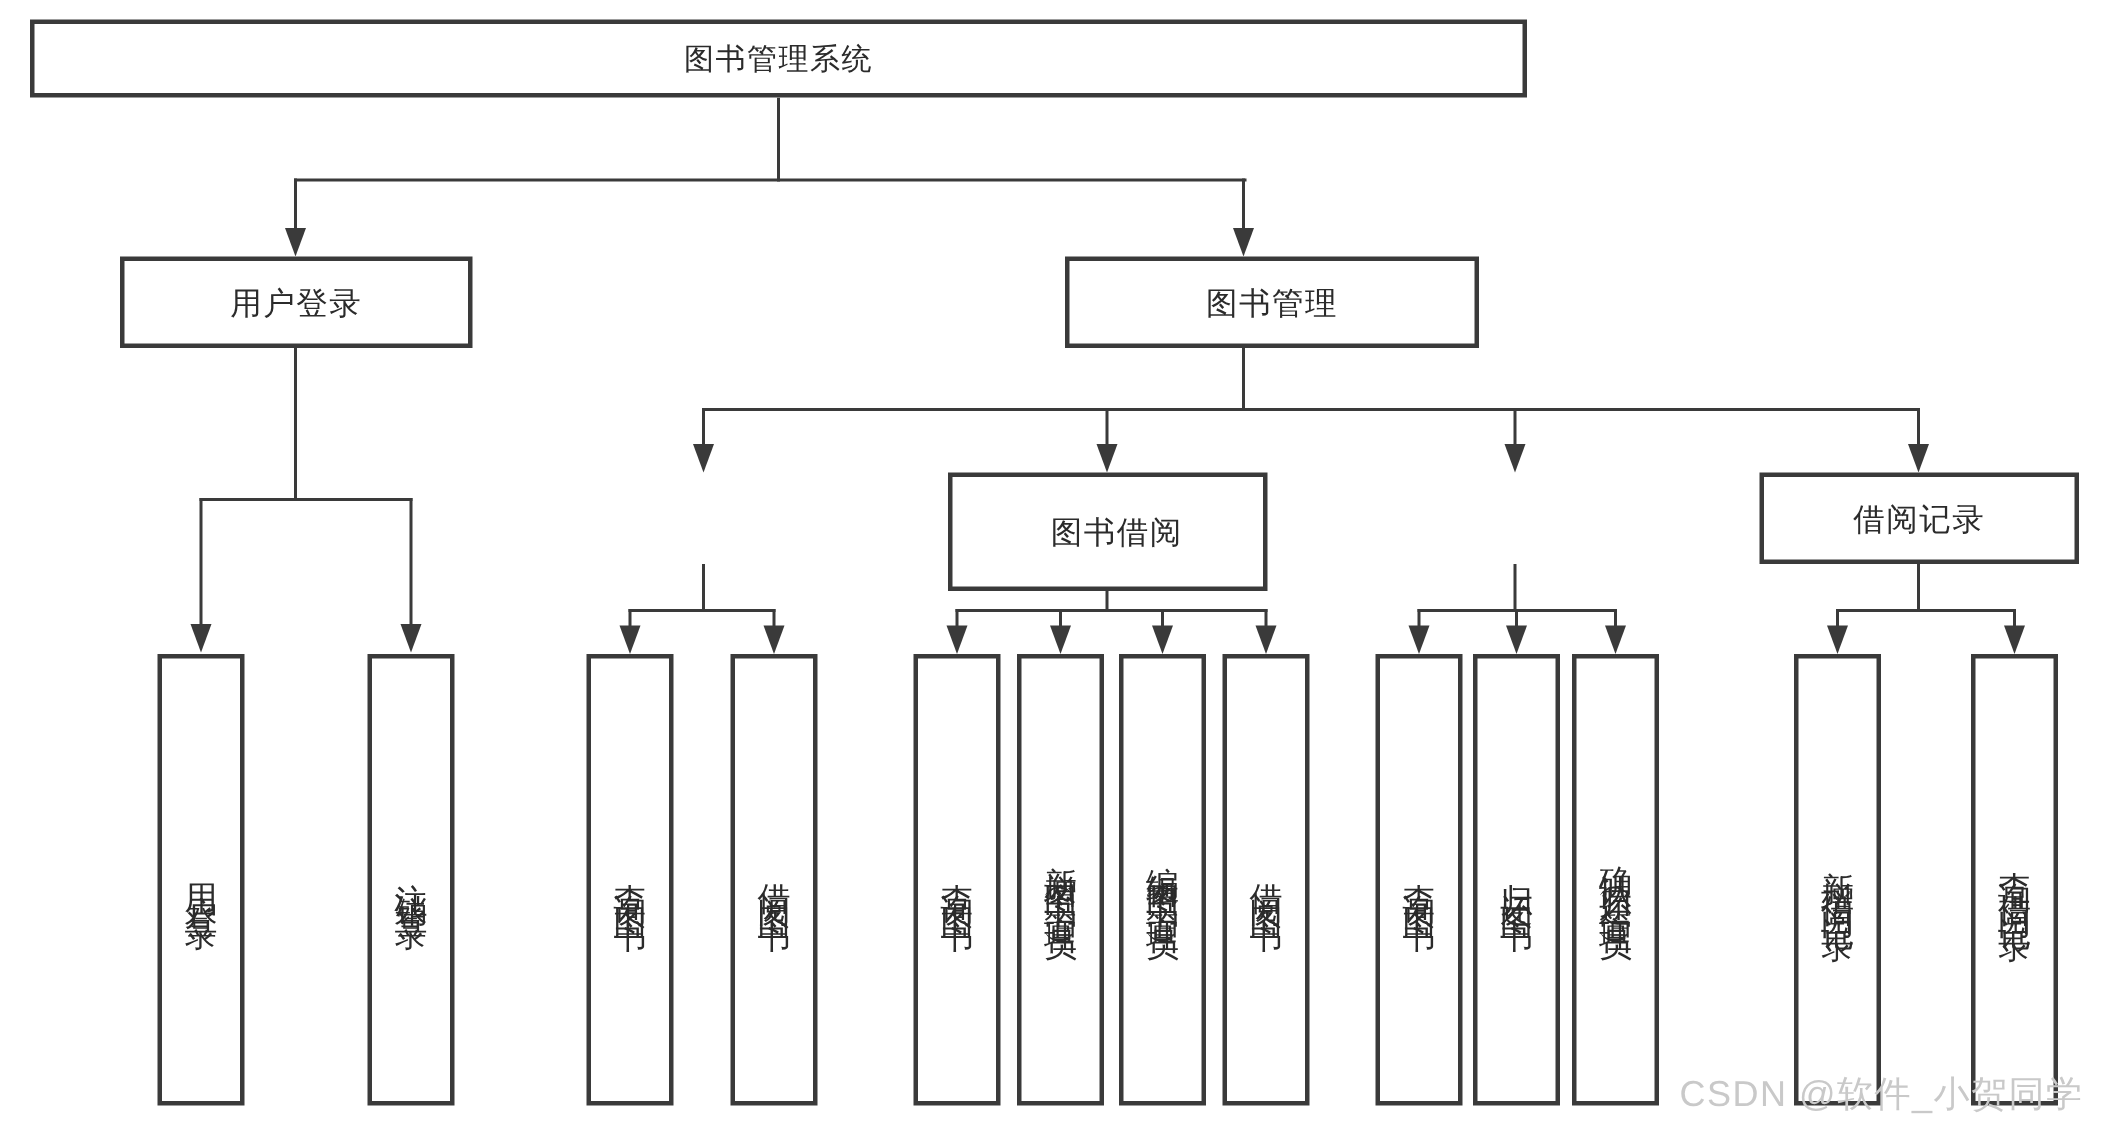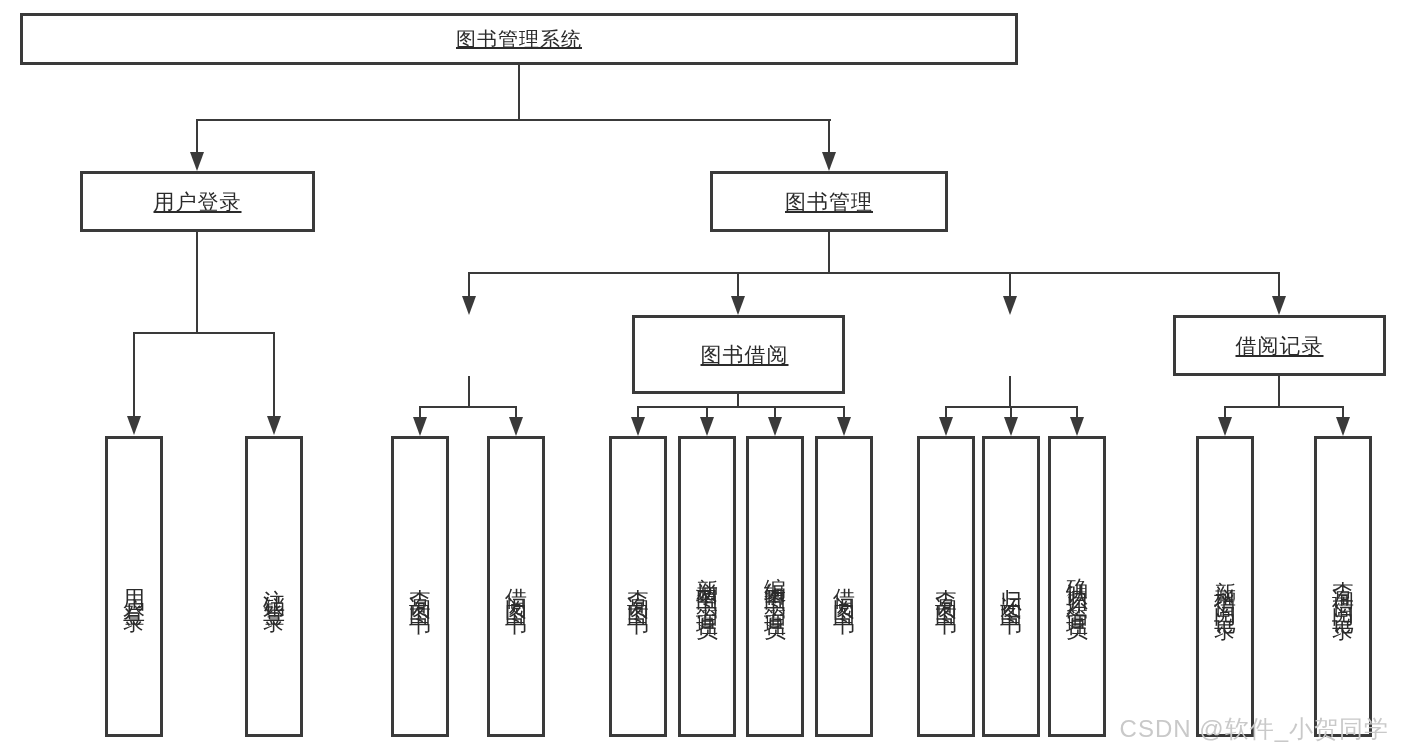--- a/index.html
+++ b/index.html
@@ -19,32 +19,31 @@
     overflow:hidden;
   }
   
   .node{
     position:absolute;
     border:3px solid var(--line);
     background:#ffffff;
     display:flex;
     align-items:center;
     justify-content:center;
-    text-decoration:underline;
   }
   .node .lbl{
     font-size:21px;
     letter-spacing:1px;
     white-space:nowrap;
     color:var(--text);
   }
   .root-box{left:20px;top:13px;width:998px;height:52px;}
   .root-box .lbl{font-size:20px;}
   .lv2-a{left:80px;top:171px;width:235px;height:61px;}
-  .lv2-b{left:710px;top:171px;width:238px;height:61px;}
+  .lv2-b{left:710px;top:171px;width:276px;height:61px;}
   .lv3-a{left:363px;top:315px;width:212px;height:61px;}
   .lv3-b{left:632px;top:315px;width:213px;height:79px;padding-left:12px;}
   .lv3-c{left:903px;top:315px;width:214px;height:61px;}
   .lv3-d{left:1173px;top:315px;width:213px;height:61px;}
   
   .leaf{
     position:absolute;
     top:436px;
     width:58px;
     height:301px;

